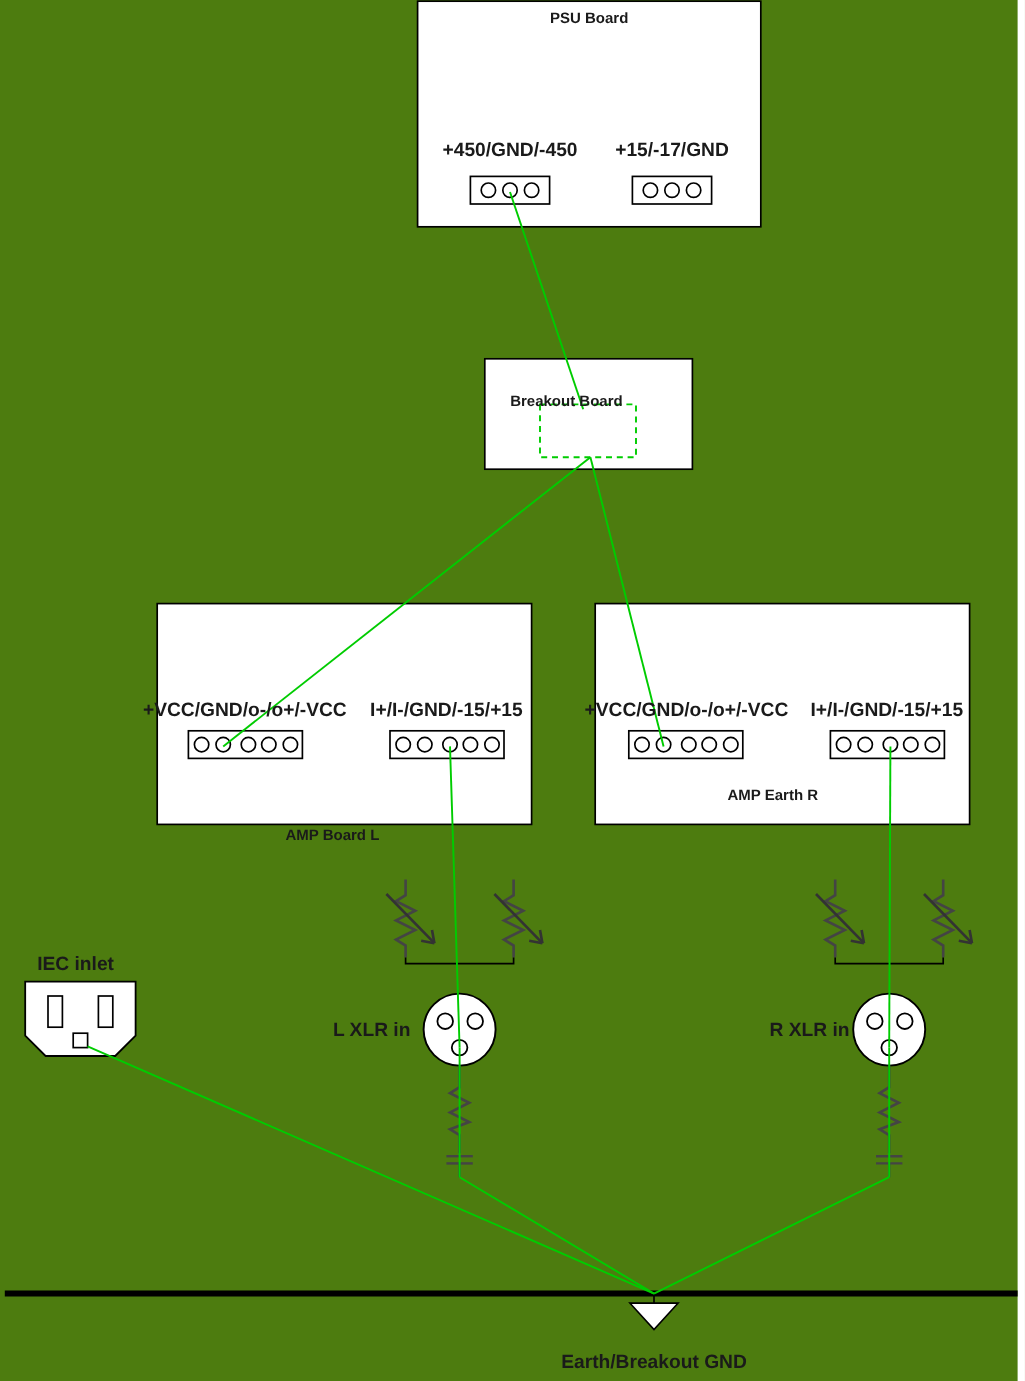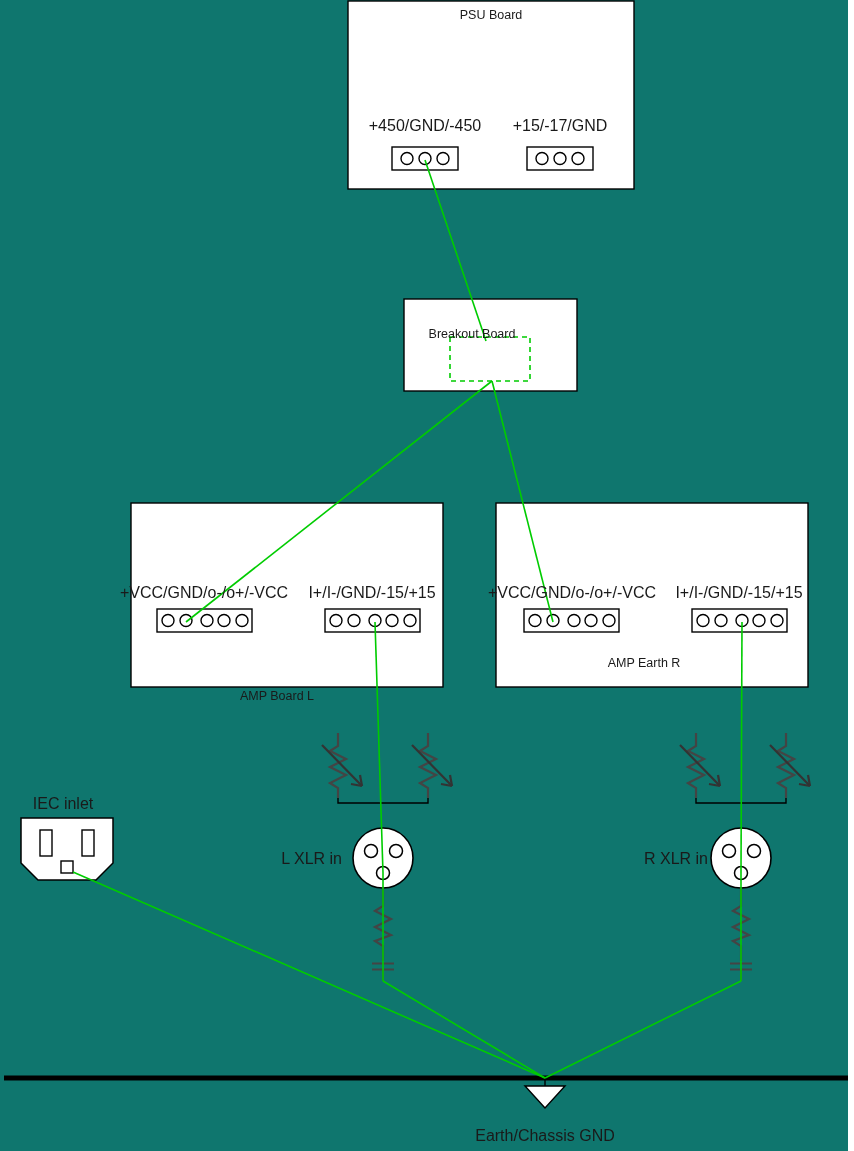--- a/index.html
+++ b/index.html
@@ -9,21 +9,22 @@
     background: #ffffff;
   }
   body {
     font-family: "Liberation Sans", sans-serif;
   }
   #diagram-root {
     position: relative;
     width: 848px;
     height: 1151px;
     overflow: hidden;
-    background: #0f766e;
+    background: #4d7c0f;
+    font-weight: bold;
   }
   #diagram-svg {
     position: absolute;
     top: 0;
     left: 0;
     width: 854px;
     height: 1151px;
   }
   .board-rect {
     fill: #ffffff;
@@ -282,15 +283,15 @@
   <div class="lbl lbl-center" style="left:739px; top:585px;">I+/I-/GND/-15/+15</div>
 
   <div class="lbl lbl-center lbl-title" style="left:644px; top:657px;">AMP Earth R</div>
 
   <div class="lbl lbl-right" style="left:342px; top:851px;">L XLR in</div>
 
   <div class="lbl lbl-right" style="left:708px; top:851px;">R XLR in</div>
 
   <div class="lbl lbl-center" style="left:63px; top:796px;">IEC inlet</div>
 
-  <div class="lbl lbl-center" style="left:545px; top:1128px;">Earth/Chassis GND</div>
+  <div class="lbl lbl-center" style="left:545px; top:1128px;">Earth/Breakout GND</div>
 
 </div>
 
 </body></html>

